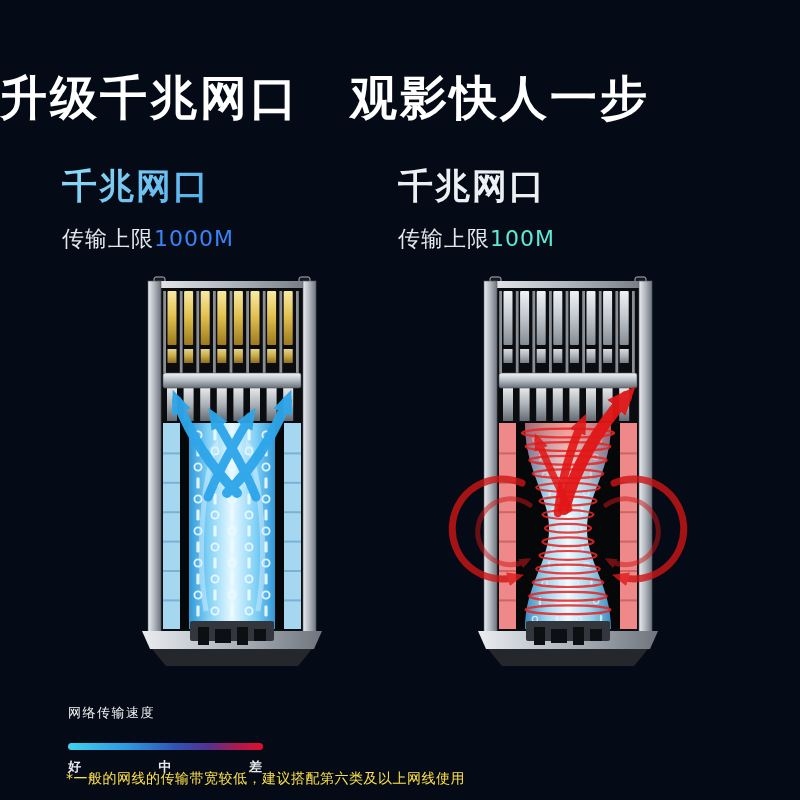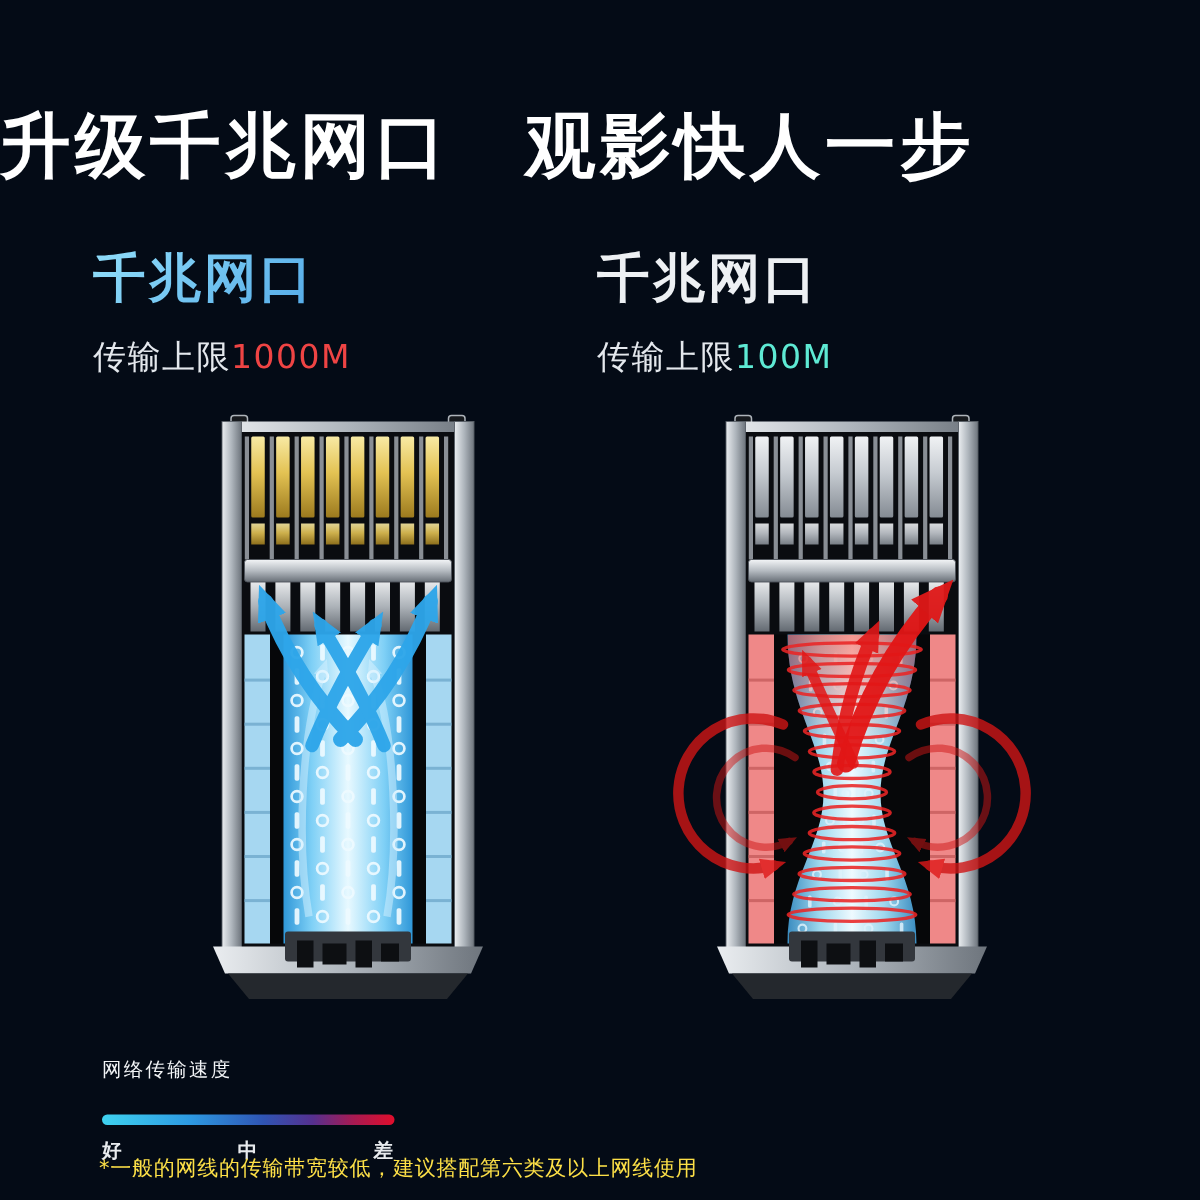--- a/index.html
+++ b/index.html
@@ -16,21 +16,21 @@
   .col{position:absolute;top:166px;width:340px;text-align:left}
   .col-left{left:62px}
   .col-right{left:398px}
   .heading{font-size:35px;font-weight:800;letter-spacing:2px;line-height:1.15}
   .heading-blue{
     background:linear-gradient(135deg,#8bd9f8 5%,#2180da 90%);
     -webkit-background-clip:text;background-clip:text;color:transparent;
   }
   .heading-white{color:#edf0f3}
   .subtitle{margin-top:21px;font-size:22px;color:#e4e8ed;letter-spacing:1px;line-height:1.1}
-  .val-blue{color:#ef4444}
+  .val-blue{color:#3b82f6}
   .val-red{color:#5eead4}
   svg.connector{display:block;margin:26px auto 0;overflow:visible}
   .legend{position:absolute;left:68px;top:704px}
   .legend-label{font-size:13px;font-weight:400;color:#f2f4f6;letter-spacing:1.5px}
   .legend-bar{
     margin-top:21px;width:195px;height:7px;border-radius:3.5px;
     background:linear-gradient(90deg,#3fd2ef 0%,#2d9ae2 30%,#2f55b4 55%,#55308f 72%,#a81a52 86%,#e00e2c 100%);
   }
   .legend-scale{position:relative;width:195px;height:16px;margin-top:8px;
     font-size:13px;font-weight:700;color:#e8ebee;letter-spacing:1px}

